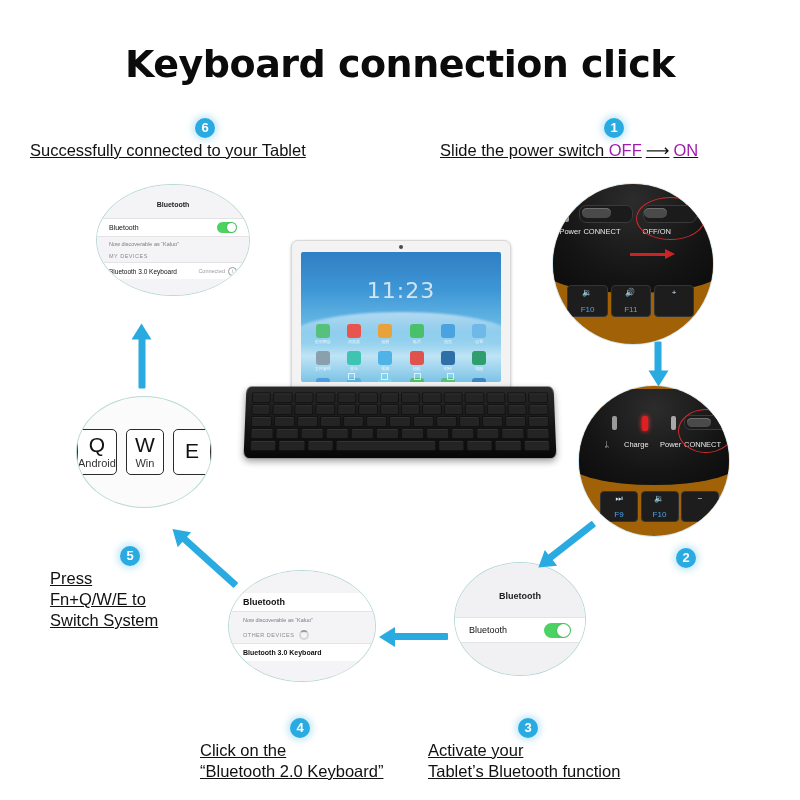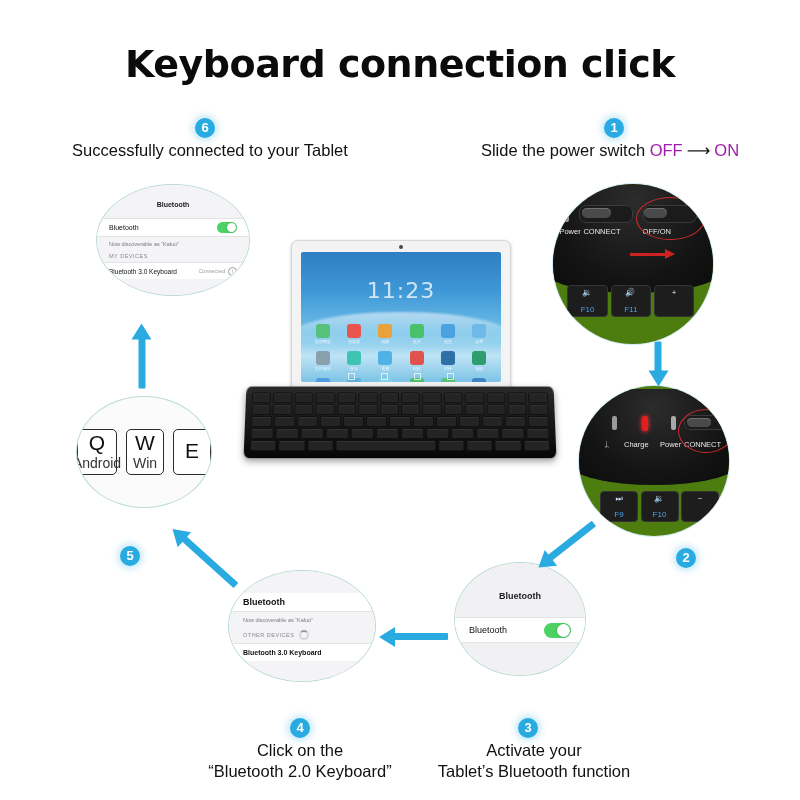--- a/index.html
+++ b/index.html
@@ -18,22 +18,22 @@
   }
 
   
   .badge{
     position:absolute;width:20px;height:20px;border-radius:50%;
     background:#29abe2;color:#ffffff;font-size:13px;font-weight:bold;
     line-height:20px;text-align:center;
     box-shadow:0 0 6px 3px rgba(41,171,226,0.25);
   }
   .caption{
-    position:absolute;text-align:center;color:#111;
-    font-size:16.5px;line-height:21px;white-space:pre-line;
+    position:absolute;text-align:left;color:#111;
+    font-size:16.5px;line-height:21px;white-space:pre-line;text-decoration:underline;
   }
   .caption .hl{color:#a21caf;}
 
   
   .bubble{
     position:absolute;border-radius:50%;overflow:hidden;
     border:1px solid #b9d9d6;background:#fbfbfc;
   }
   .bubble.photo{border:1px solid #cfe9f7;background:#ffffff;}
 
@@ -66,24 +66,24 @@
 
   
   .keys{position:absolute;left:0;top:0;width:100%;height:100%;
         display:flex;align-items:center;justify-content:center;gap:9px;}
   .kcap{
     width:38px;height:44px;border:1.5px solid #2b2b2b;border-radius:5px;
     background:#fff;display:flex;flex-direction:column;align-items:center;
     justify-content:center;
   }
   .kcap .big{font-size:21px;color:#111;line-height:20px;}
-  .kcap .sml{font-size:14px;color:#333;margin-top:2px;}
-
-  
-  .kb-photo{position:absolute;left:0;top:0;width:100%;height:100%;background:#4d7c0f;}
+  .kcap .sml{font-size:11px;color:#333;margin-top:2px;}
+
+  
+  .kb-photo{position:absolute;left:0;top:0;width:100%;height:100%;background:#a16207;}
   .kb-body{position:absolute;left:-6%;right:-6%;top:6%;height:62%;
            background:radial-gradient(ellipse at 50% 20%, #2c2c2c 0%, #141414 60%, #0a0a0a 100%);
            border-radius:10px;}
   .kb-slot{position:absolute;background:#1b1b1b;border:1px solid #3a3a3a;border-radius:7px;}
   .kb-slider{position:absolute;background:#4a4a4a;border-radius:6px;
              box-shadow:inset 0 1px 0 #6f6f6f;}
   .kb-led{position:absolute;border-radius:2px;}
   .kb-lab{position:absolute;color:#e9e9e9;font-size:7.5px;white-space:nowrap;
           font-family:"Liberation Sans",sans-serif;}
   .redring{position:absolute;border:1.6px solid #cf2b2b;border-radius:50%;}
@@ -185,20 +185,23 @@
         <span class="sml">Win</span>
       </div>
       <div class="kcap">
         <span class="big">E</span>
         <span class="sml"></span>
       </div>
     </div>
   </div>
 
   <div class="badge" style="left:120px;top:546px;">5</div>
+  <div class="caption" style="left:50px;top:568px;width:164px;">Press
+Fn+Q/W/E to
+Switch System</div>
 
   <div class="arrow" style="left:236px;top:582px;width:72px;transform:rotate(-138deg);"></div>
 
   <div class="bubble" style="left:228px;top:570px;width:146px;height:110px;">
     <div class="bt-panel">
       <div class="bt-row" style="margin-top:22px;height:18px;padding:0 14px;border-top:none;">
         <span class="lbl" style="font-size:9px;font-weight:bold;">Bluetooth</span>
       </div>
       <div class="bt-sub" style="font-size:5.5px;padding:5px 14px 0;">Now discoverable as “Kaluo”</div>
       <div style="display:flex;align-items:center;gap:5px;padding:7px 14px 3px;">

